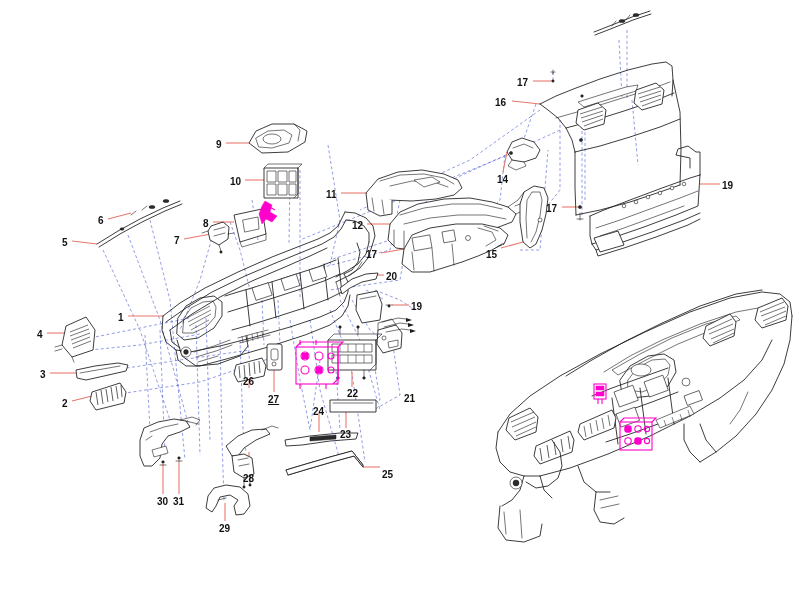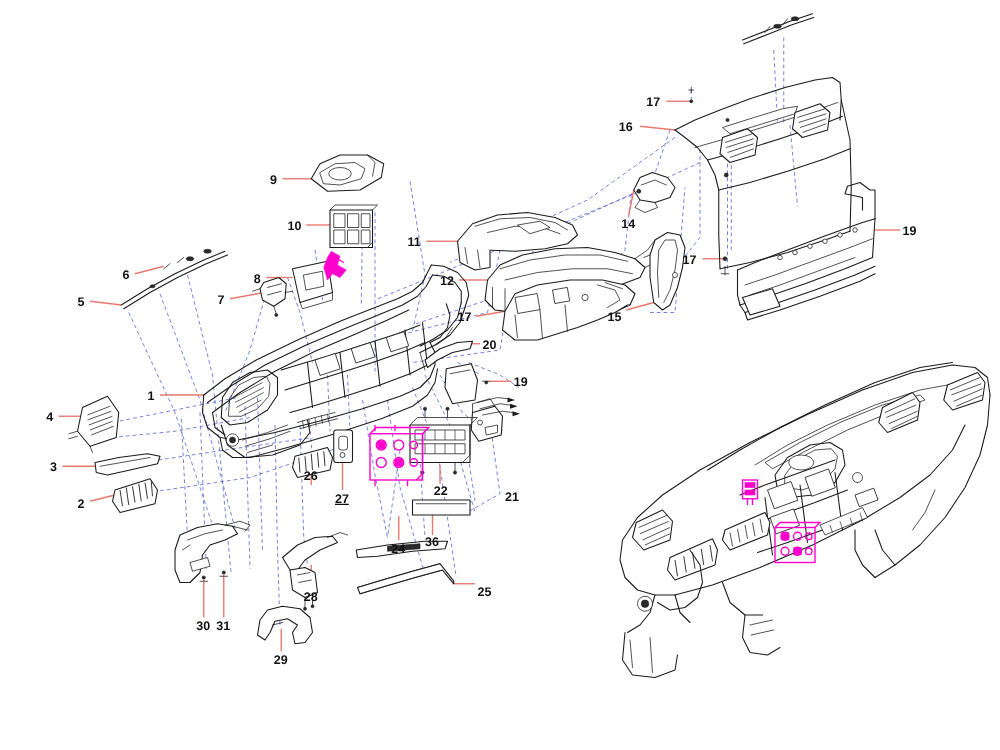--- a/index.html
+++ b/index.html
@@ -634,22 +634,22 @@
 <div class="callout" style="left:497px;top:175px;">14</div>
 <div class="callout" style="left:486px;top:250px;">15</div>
 <div class="callout" style="left:495px;top:98px;">16</div>
 <div class="callout" style="left:517px;top:78px;">17</div>
 <div class="callout" style="left:546px;top:204px;">17</div>
 <div class="callout" style="left:722px;top:181px;">19</div>
 <div class="callout" style="left:411px;top:302px;">19</div>
 <div class="callout" style="left:386px;top:272px;">20</div>
 <div class="callout" style="left:404px;top:346px;margin-top:48px;">21</div>
 <div class="callout" style="left:347px;top:389px;">22</div>
-<div class="callout" style="left:340px;top:430px;">36</div>
-<div class="callout" style="left:313px;top:407px;margin-top:28px;">24</div>
+<div class="callout" style="left:340px;top:430px;">23</div>
+<div class="callout" style="left:313px;top:407px;">24</div>
 <div class="callout" style="left:382px;top:470px;">25</div>
 <div class="callout" style="left:243px;top:377px;">26</div>
 <div class="callout" style="left:268px;top:395px;text-decoration:underline;">27</div>
 <div class="callout" style="left:243px;top:474px;">28</div>
 <div class="callout" style="left:219px;top:524px;">29</div>
 <div class="callout" style="left:157px;top:497px;">30</div>
 <div class="callout" style="left:173px;top:497px;">31</div>
 
 </div>
 

